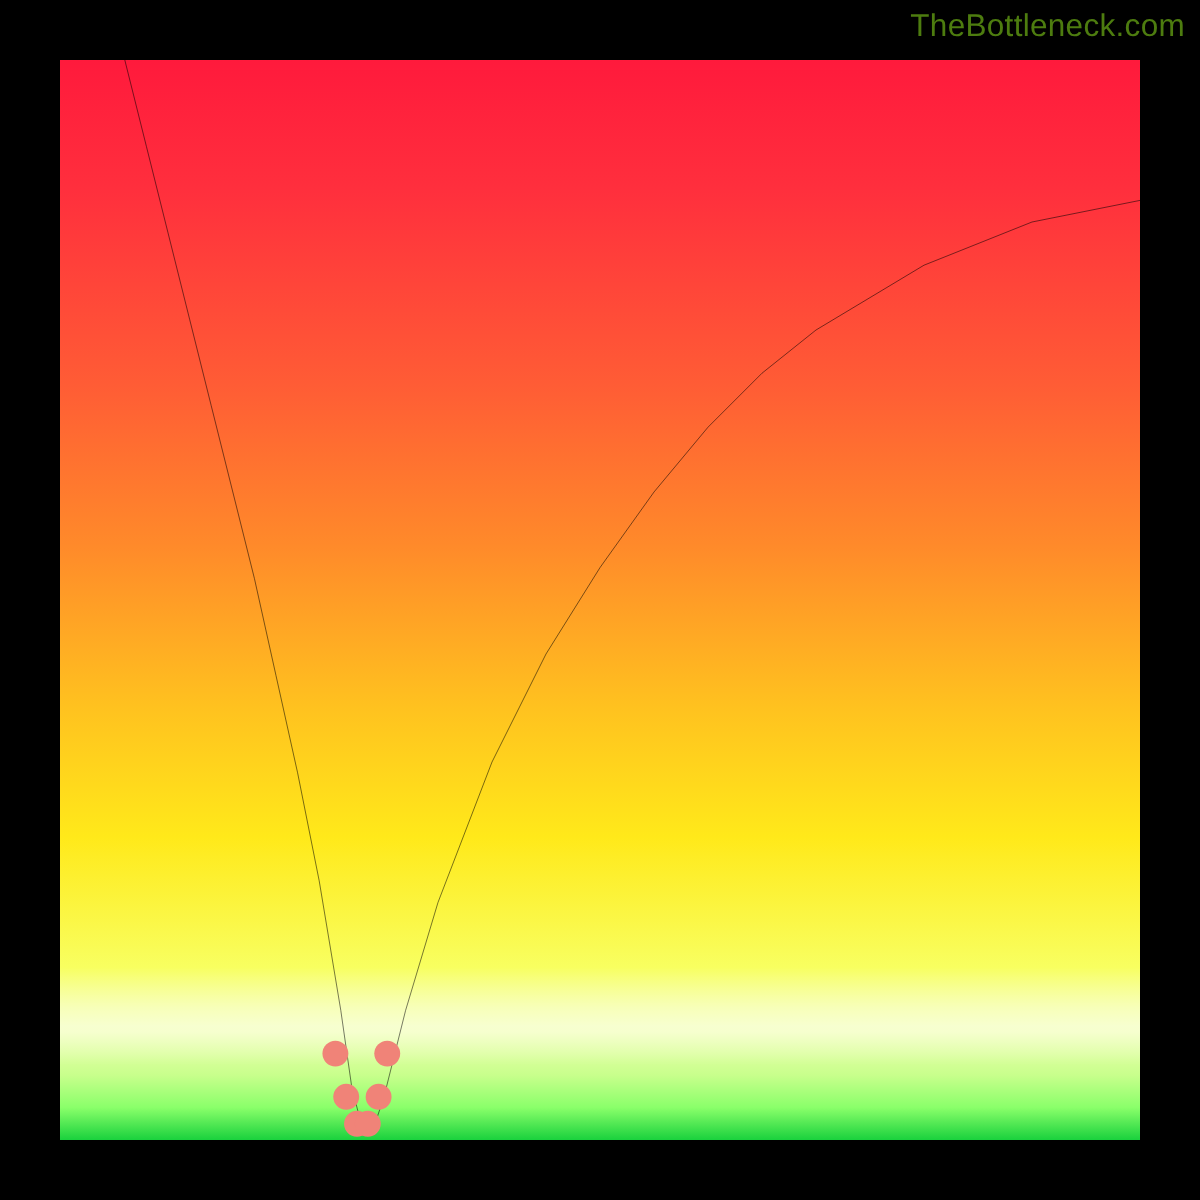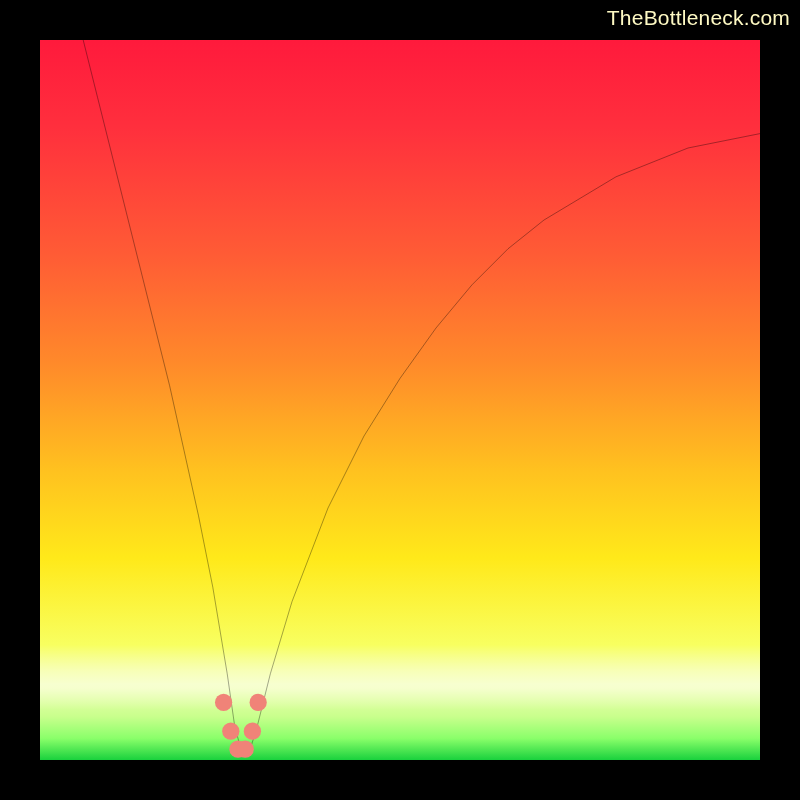--- a/index.html
+++ b/index.html
@@ -54,21 +54,21 @@
   svg.curve {
     position: absolute;
     inset: 0;
     width: 100%;
     height: 100%;
   }
   .watermark {
     position: absolute;
     top: 6px;
     right: 10px;
-    color: #fef9c3;
+    color: #4d7c0f;
     font-size: 21px;
     letter-spacing: 0.2px;
     user-select: none;
   }
 </style>
 </head>
 <body>
 
 <div class="frame">
   <div class="plot-area">

